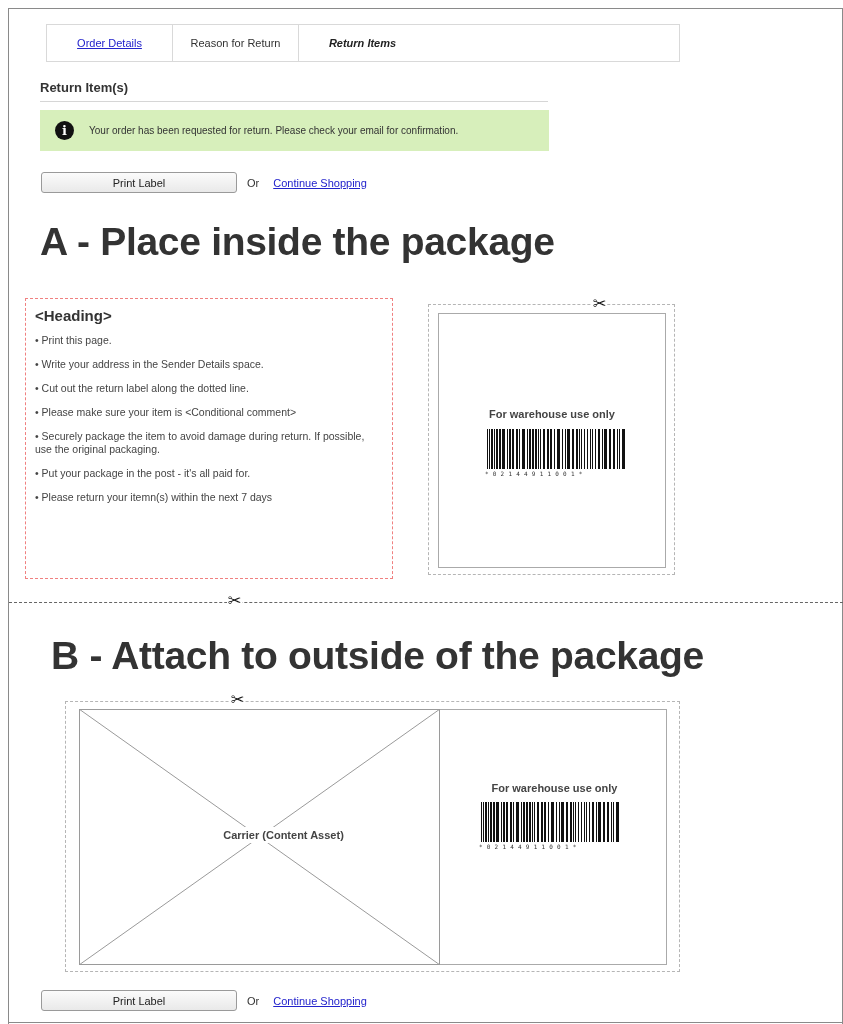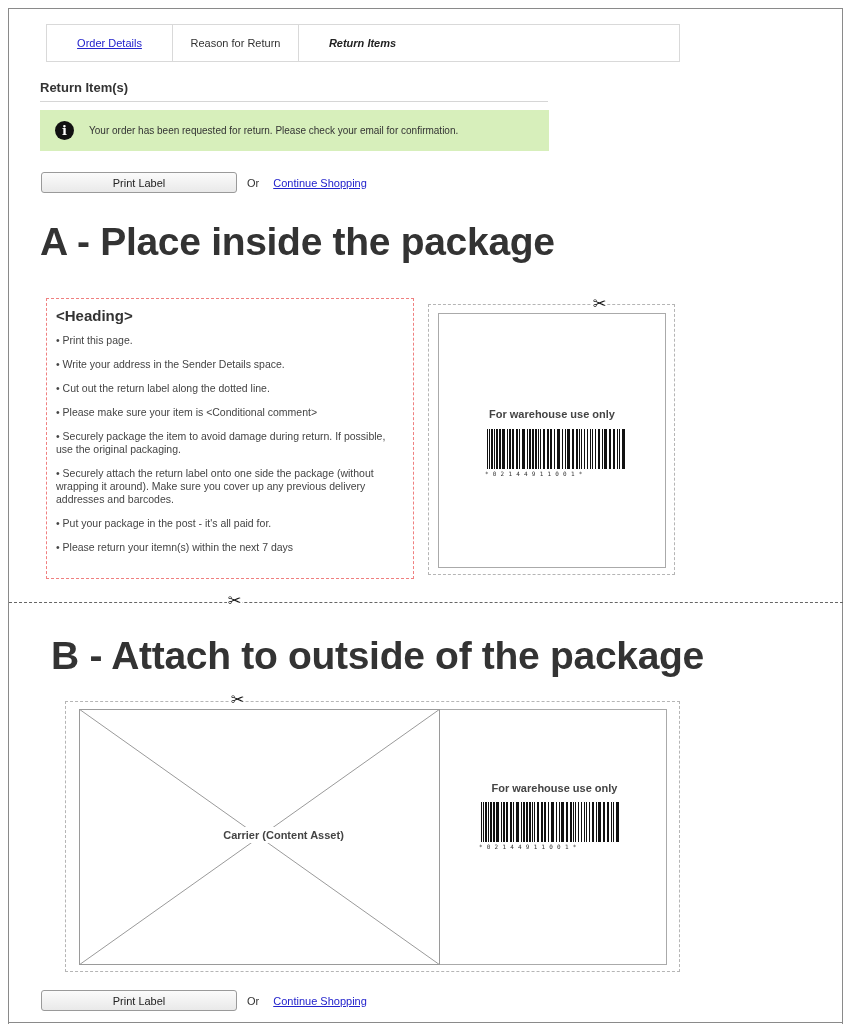--- a/index.html
+++ b/index.html
@@ -59,21 +59,21 @@
     .or-text { font-size: 11px; color: #333; margin-left: 10px; margin-right: 14px; }
     .continue-link { font-size: 11px; color: #2222cc; text-decoration: underline; cursor: pointer; }
 
     .big-heading {
       position: absolute; font-size: 39px; font-weight: bold; color: #333; letter-spacing: -0.3px;
       white-space: nowrap;
     }
 
     
     .instructions {
-      position: absolute; left: 46px; top: 298px; width: 368px; height: 281px;
+      position: absolute; left: 25px; top: 298px; width: 368px; height: 281px;
       border: 1px dashed #f08080; padding: 8px 9px;
     }
     .instr-heading { font-size: 15px; font-weight: bold; color: #333; margin-bottom: 10px; }
     .instr-item { font-size: 10.5px; color: #444; line-height: 13px; margin-bottom: 11px; }
 
     
     .label-a-outer {
       position: absolute; left: 428px; top: 304px; width: 247px; height: 271px;
       border: 1px dashed #b5b5b5;
     }
@@ -156,21 +156,20 @@
 
 <div class="big-heading" style="left:40px; top:220px;">A - Place inside the package</div>
 
 <div class="instructions">
   <div class="instr-heading">&lt;Heading&gt;</div>
   <div class="instr-item">• Print this page.</div>
   <div class="instr-item">• Write your address in the Sender Details space.</div>
   <div class="instr-item">• Cut out the return label along the dotted line.</div>
   <div class="instr-item">• Please make sure your item is &lt;Conditional comment&gt;</div>
   <div class="instr-item">• Securely package the item to avoid damage during return. If possible, use the original packaging.</div>
-  <div class="instr-item">• Securely attach the return label onto one side the package (without wrapping it around). Make sure you cover up any previous delivery addresses and barcodes.</div>
   <div class="instr-item">• Put your package in the post - it's all paid for.</div>
   <div class="instr-item">• Please return your itemn(s) within the next 7 days</div>
 </div>
 
 <div class="label-a-outer"></div>
 <div class="scissors" style="left:592px; top:296px;">✂</div>
 <div class="label-a-inner">
   <div class="warehouse" style="top:94px;">For warehouse use only</div>
   <div class="barcode" id="barcode-a" style="left:48px; top:115px;">
       <i style="width: 1px; margin-right: 1px;"></i>

